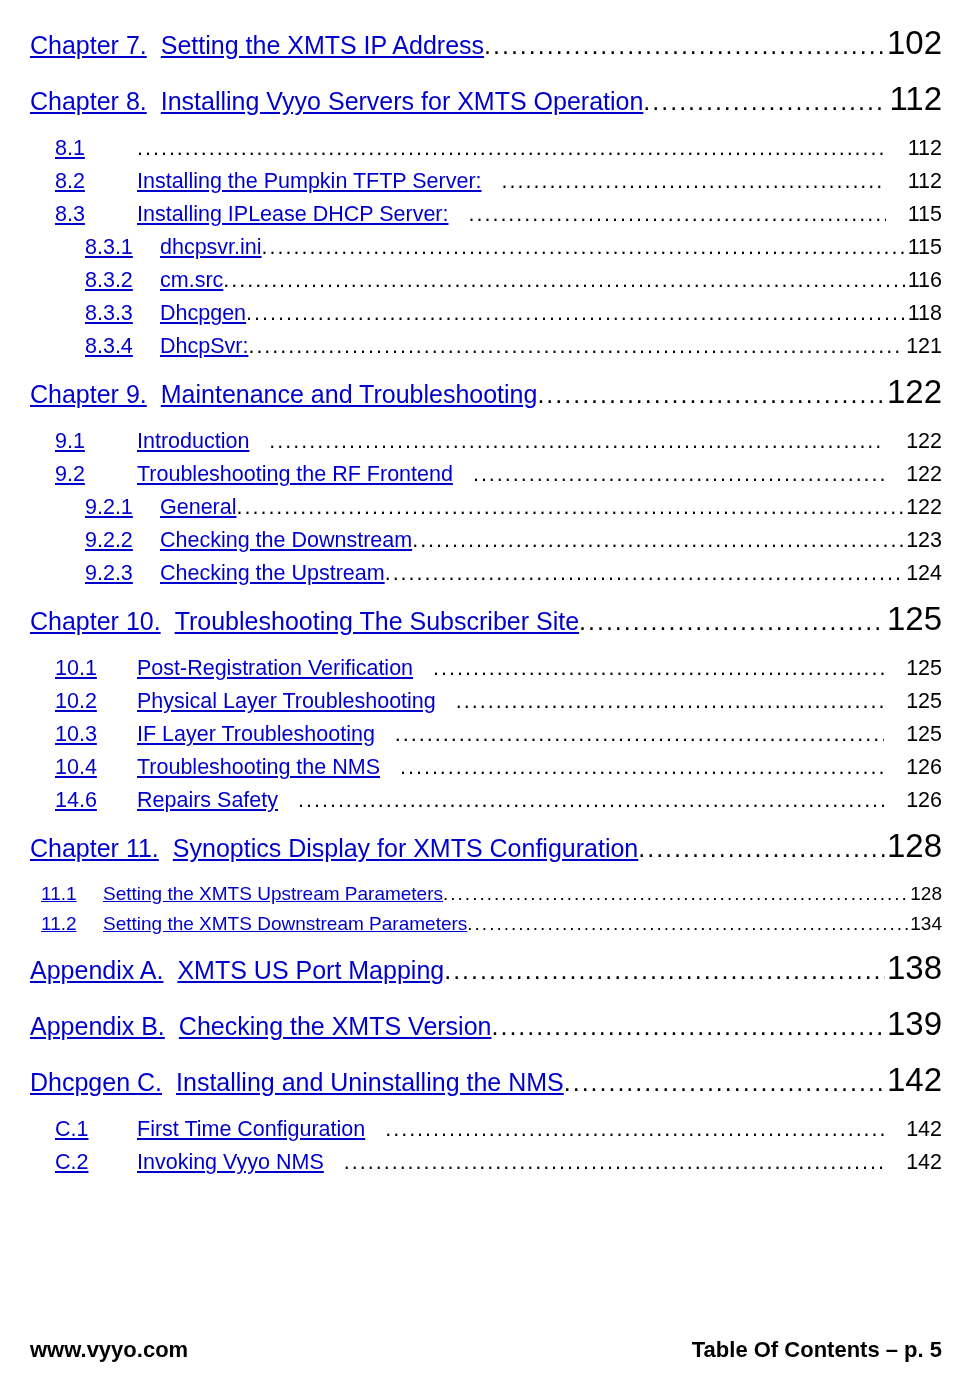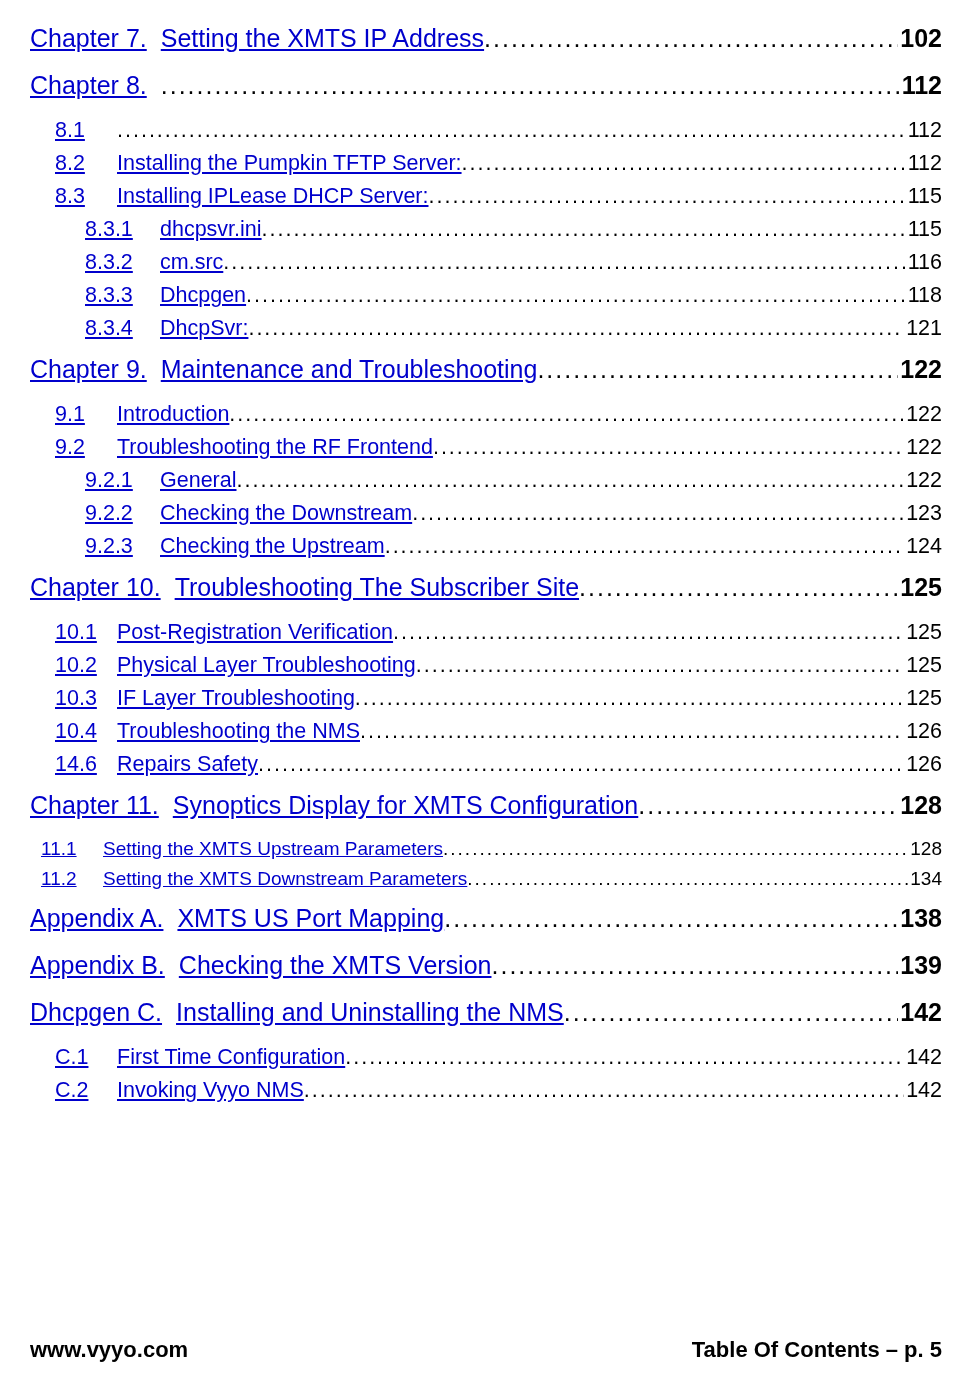--- a/index.html
+++ b/index.html
@@ -46,25 +46,26 @@
   }
   .level0 {
     font-size: 25px;
     margin-top: 14px;
     margin-bottom: 18px;
   }
   .level0 .toc-gap { width: 14px; }
   .level0 .dots::before {
     content: ".........................................................................................................................";
   }
-  .level0 .page-num { font-size: 25px; font-weight: bold; }
+  .level0 .page-num { font-size: 33px; }
   .level1 {
     font-size: 21.5px;
     margin-left: 25px;
     margin-bottom: 8px;
+    gap: 20px;
   }
   .level1 .toc-number { display:inline-block; min-width: 62px; }
   .level1 .dots::before {
     content: ".........................................................................................................................";
   }
   .level1b {
     font-size: 19px;
     margin-left: 11px;
     margin-top: 6px;
     margin-bottom: 8px;
@@ -105,20 +106,21 @@
       <div class="toc-line level0">
         <a class="toc-number" href="#">Chapter 7.</a>
         <span class="toc-gap">&nbsp;&nbsp;</span>
         <a class="toc-title" href="#">Setting the XMTS IP Address</a>
         <span class="dots"></span>
         <span class="page-num">102</span>
       </div>
       <div class="toc-line level0">
         <a class="toc-number" href="#">Chapter 8.</a>
         <span class="toc-gap">&nbsp;&nbsp;</span>
+        <a class="toc-title" href="#">Installing Vyyo Servers for XMTS Operation</a>
         <span class="dots"></span>
         <span class="page-num">112</span>
       </div>
       <div class="toc-line level1">
         <a class="toc-number" href="#">8.1</a>
         <span class="dots"></span>
         <span class="page-num">112</span>
       </div>
       <div class="toc-line level1">
         <a class="toc-number" href="#">8.2</a>

